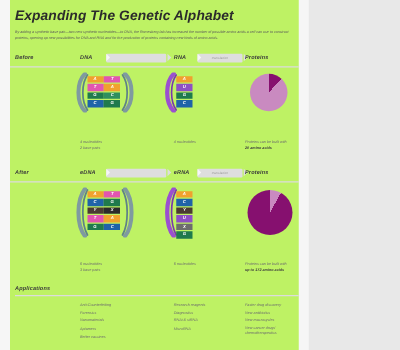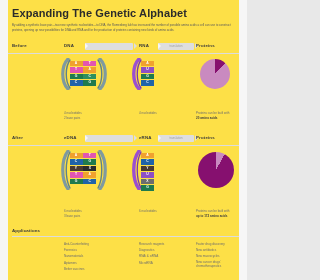--- a/index.html
+++ b/index.html
@@ -11,21 +11,22 @@
   }
   .page{
     position:relative;
     width:247px;height:280px;
     background:#f6f6f6;
     box-sizing:border-box;
   }
   .inner{
     position:absolute;
     left:8px;top:0;right:8px;bottom:0;
-    background:#fde047;
+    background:#bef264;
+    font-style:italic;
   }
 
   
   .title{
     font-size:11px;
     font-weight:bold;
     color:#2b2b2b;
     letter-spacing:.1px;
     padding:7px 0 0 4px;
     line-height:1.1;

